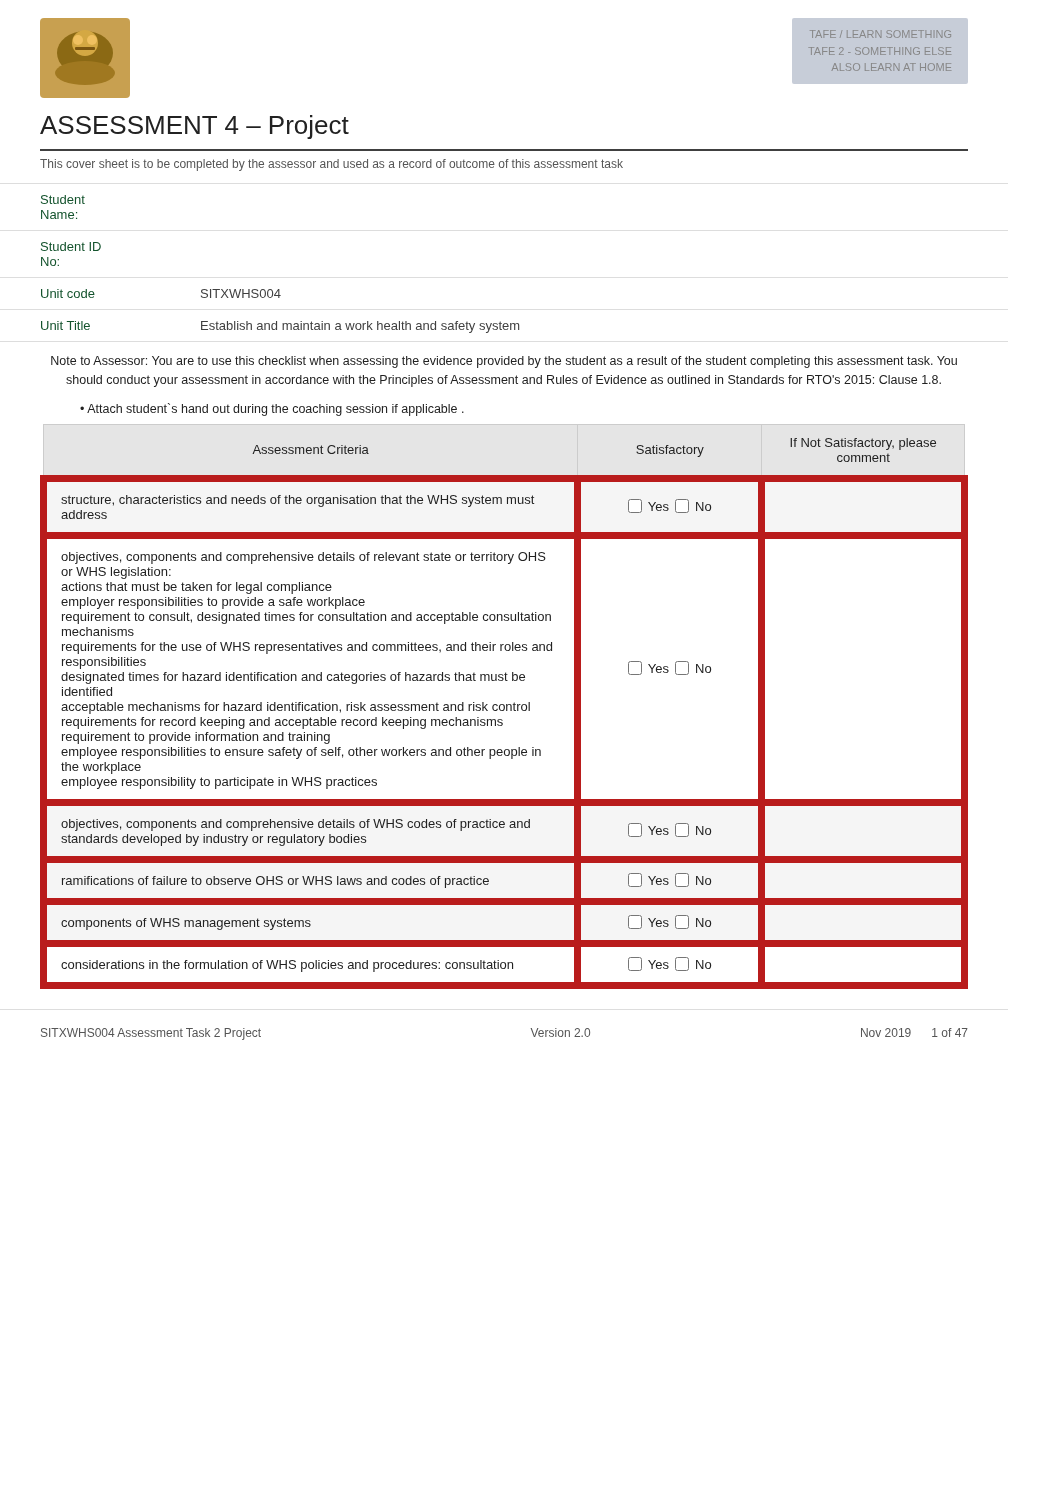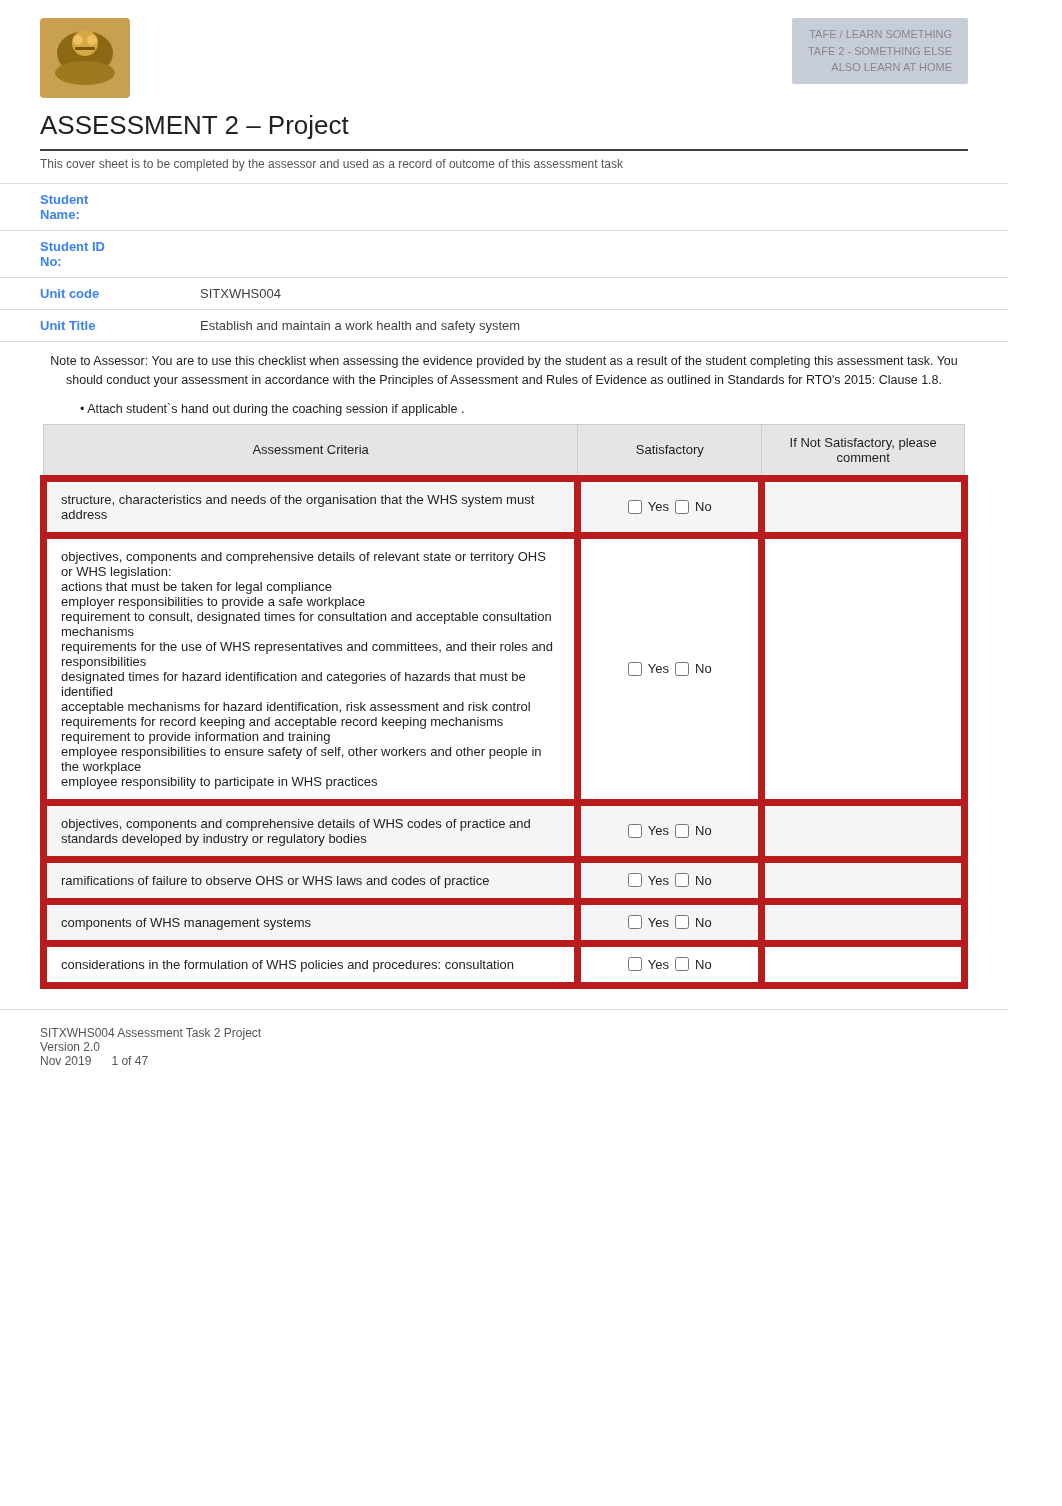--- a/index.html
+++ b/index.html
@@ -79,22 +79,22 @@
       margin: 0 0 0 0;
     }
     .info-table td {
       padding: 8px 40px;
       font-size: 13px;
       border-bottom: 1px solid #ddd;
     }
     .info-table tr:first-child td { border-top: 1px solid #ddd; }
     .info-label {
       width: 160px;
-      color: #3b82f6;
-      font-weight: bold;
+      color: #14532d;
+      font-weight: normal;
       margin-top: 40px;
     }
     .info-value {
       color: #404040;
     }
     .note-area {
       padding: 10px 40px 8px 40px;
       font-size: 12.5px;
       color: #222;
       line-height: 1.5;
@@ -124,41 +124,40 @@
       border: 7px solid #b91c1c;
       padding: 10px 14px;
       font-size: 13px;
       vertical-align: middle;
     }
     .criteria-col { width: 58%; }
     .satisfactory-col { width: 20%; text-align: center; }
     .comment-col { width: 22%; }
     .checkbox-group {
       display: flex;
-      align-items: center;
+      align-items: flex-start;
       justify-content: center;
       gap: 6px;
       font-size: 13px;
     }
     .checkbox-group input[type="checkbox"] {
       width: 14px;
       height: 14px;
       margin: 0;
     }
     .row-alt { background: #f5f5f5; }
     .row-normal { background: #fff; }
     .footer-bar {
       display: flex;
       justify-content: space-between;
       padding: 16px 40px 0 40px;
       font-size: 12px;
       color: #555;
       border-top: 1px solid #ddd;
       margin-top: 20px;
-      flex-direction: column;
     }
   </style>
 </head>
 <body>
 
 <div class="page">
 
   <div class="header-area">
     <div class="logo-box">
       <div class="logo-img">
@@ -175,21 +174,21 @@
     <div class="header-right">
       <div class="brand-text-block">
         <div class="brand-line">TAFE / LEARN SOMETHING</div>
         <div class="brand-line">TAFE 2 - SOMETHING ELSE</div>
         <div class="brand-line">ALSO LEARN AT HOME</div>
       </div>
     </div>
   </div>
 
   <div class="title-area">
-    <div class="main-title">ASSESSMENT 2 – Project</div>
+    <div class="main-title">ASSESSMENT 4 – Project</div>
     <div class="subtitle">This cover sheet is to be completed by the assessor and used as a record of outcome of this assessment task</div>
   </div>
 
   <table class="info-table">
     <tbody id="info-tbody">
         <tr>
       <td class="info-label">Student Name:</td>
       <td class="info-value"></td>
     </tr>
         <tr>

